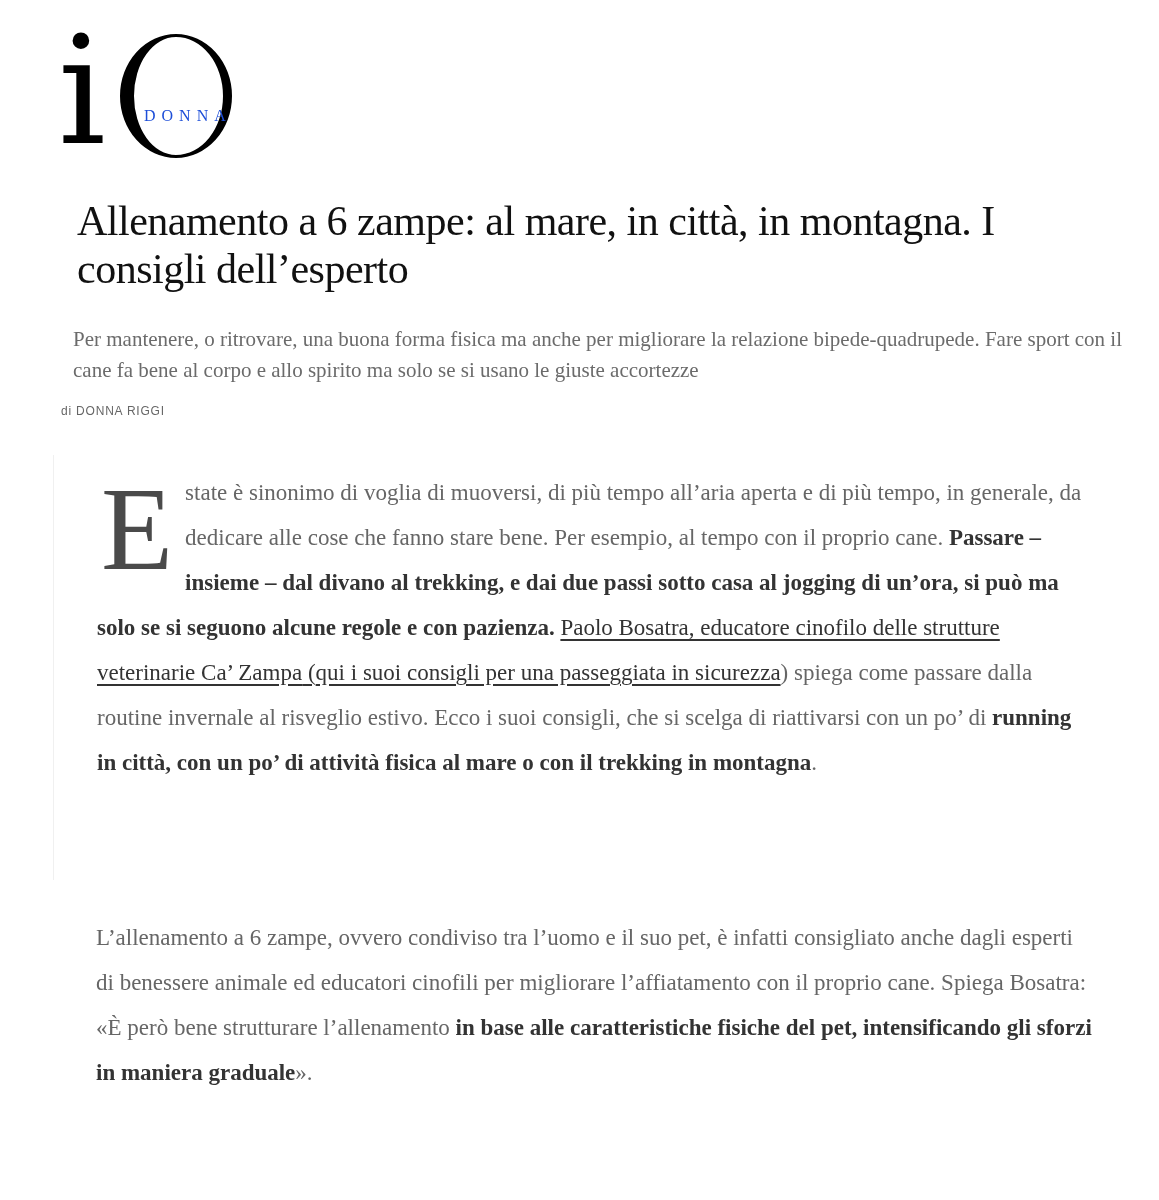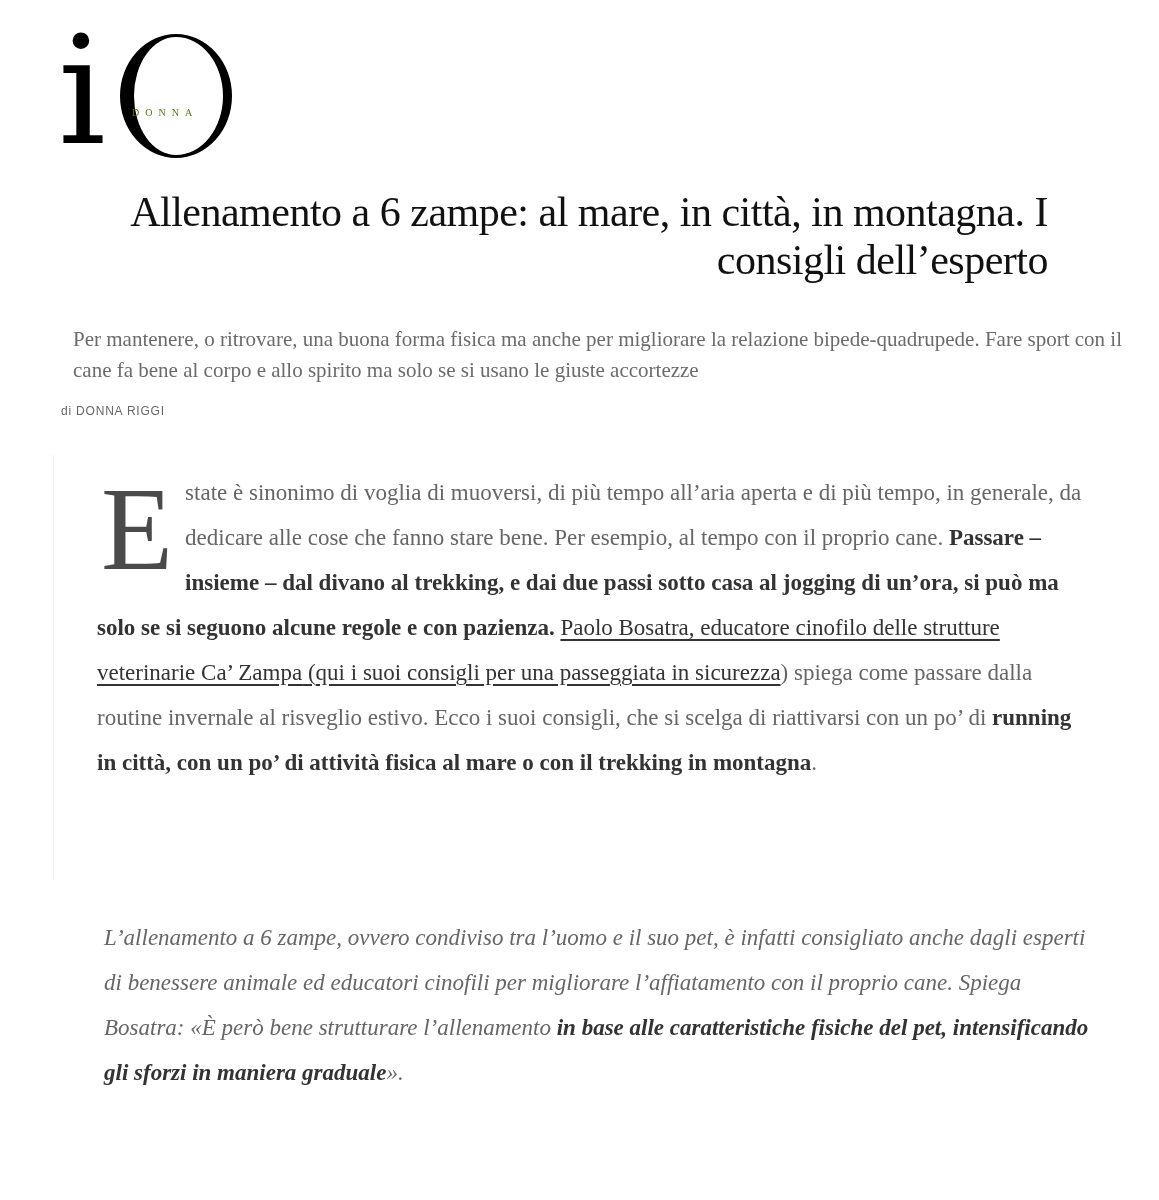--- a/index.html
+++ b/index.html
@@ -1,37 +1,37 @@
 <!DOCTYPE html>
 <html><head>
 <meta charset="utf-8">
 <style>
   html, body { margin: 0; padding: 0; background: #ffffff; }
   body { width: 1159px; height: 1200px; position: relative; overflow: hidden; }
 
   .logo { position: absolute; left: 58px; top: 22px; width: 190px; height: 140px; }
   .logo .i { position: absolute; left: 0; top: -6px; font-family: "DejaVu Serif", "Liberation Serif", serif; font-size: 150px; line-height: 150px; color: #000; font-weight: normal; }
   .logo .o-ring { position: absolute; left: 62px; top: 12px; width: 112px; height: 124px; border-radius: 50%; border-left: 14px solid #000; border-right: 9px solid #000; border-top: 3px solid #000; border-bottom: 3px solid #000; box-sizing: border-box; }
-  .logo .donna { position: absolute; left: 74px; top: 85px; font-family: "Liberation Serif", serif; font-size: 10px; letter-spacing: 6px; color: #4d7c0f; }
+  .logo .donna { position: absolute; left: 86px; top: 85px; font-family: "Liberation Serif", serif; font-size: 16px; letter-spacing: 6px; color: #1d4ed8; }
 
-  .title { position: absolute; left: 60px; top: 180px; width: 980px; margin: 8px; font-family: "Liberation Serif", serif; font-weight: normal; font-size: 42px; line-height: 48px; color: #111; letter-spacing: -0.5px; text-align: right; }
+  .title { position: absolute; left: 60px; top: 180px; width: 980px; margin: 17px; font-family: "Liberation Serif", serif; font-weight: normal; font-size: 42px; line-height: 48px; color: #111; letter-spacing: -0.5px; }
 
   .subtitle { position: absolute; left: 60px; top: 311px; width: 1090px; margin: 13px; font-family: "Liberation Serif", serif; font-size: 21px; line-height: 31px; color: #6b6b6b; }
 
   .byline { position: absolute; left: 61px; top: 404px; font-family: "Liberation Sans", sans-serif; font-size: 12px; letter-spacing: 0.8px; color: #666; }
 
   .lead-block { position: absolute; left: 53px; top: 455px; width: 1040px; height: 425px; border-left: 1px solid #f0f0f0; }
   .para { font-family: "Liberation Serif", serif; font-size: 23px; line-height: 45px; color: #666; margin: 0; }
   .para b { color: #333; font-weight: bold; }
   .para a { color: #333; text-decoration: underline; text-underline-offset: 4px; }
 
   .lead { position: absolute; left: 43px; top: 15px; width: 995px; }
   .dropcap { float: left; font-family: "Liberation Serif", serif; font-size: 118px; line-height: 96px; margin: 12px 12px 0 4px; color: #4a4a4a; height: 100px; }
 
-  .second { position: absolute; left: 104px; top: 915px; width: 1000px; font-style: italic; }
+  .second { position: absolute; left: 96px; top: 915px; width: 1000px; }
 </style>
 </head>
 <body>
 
 <div class="logo">
   <span class="i">i</span>
   <span class="o-ring"></span>
   <span class="donna">DONNA</span>
 </div>
 

